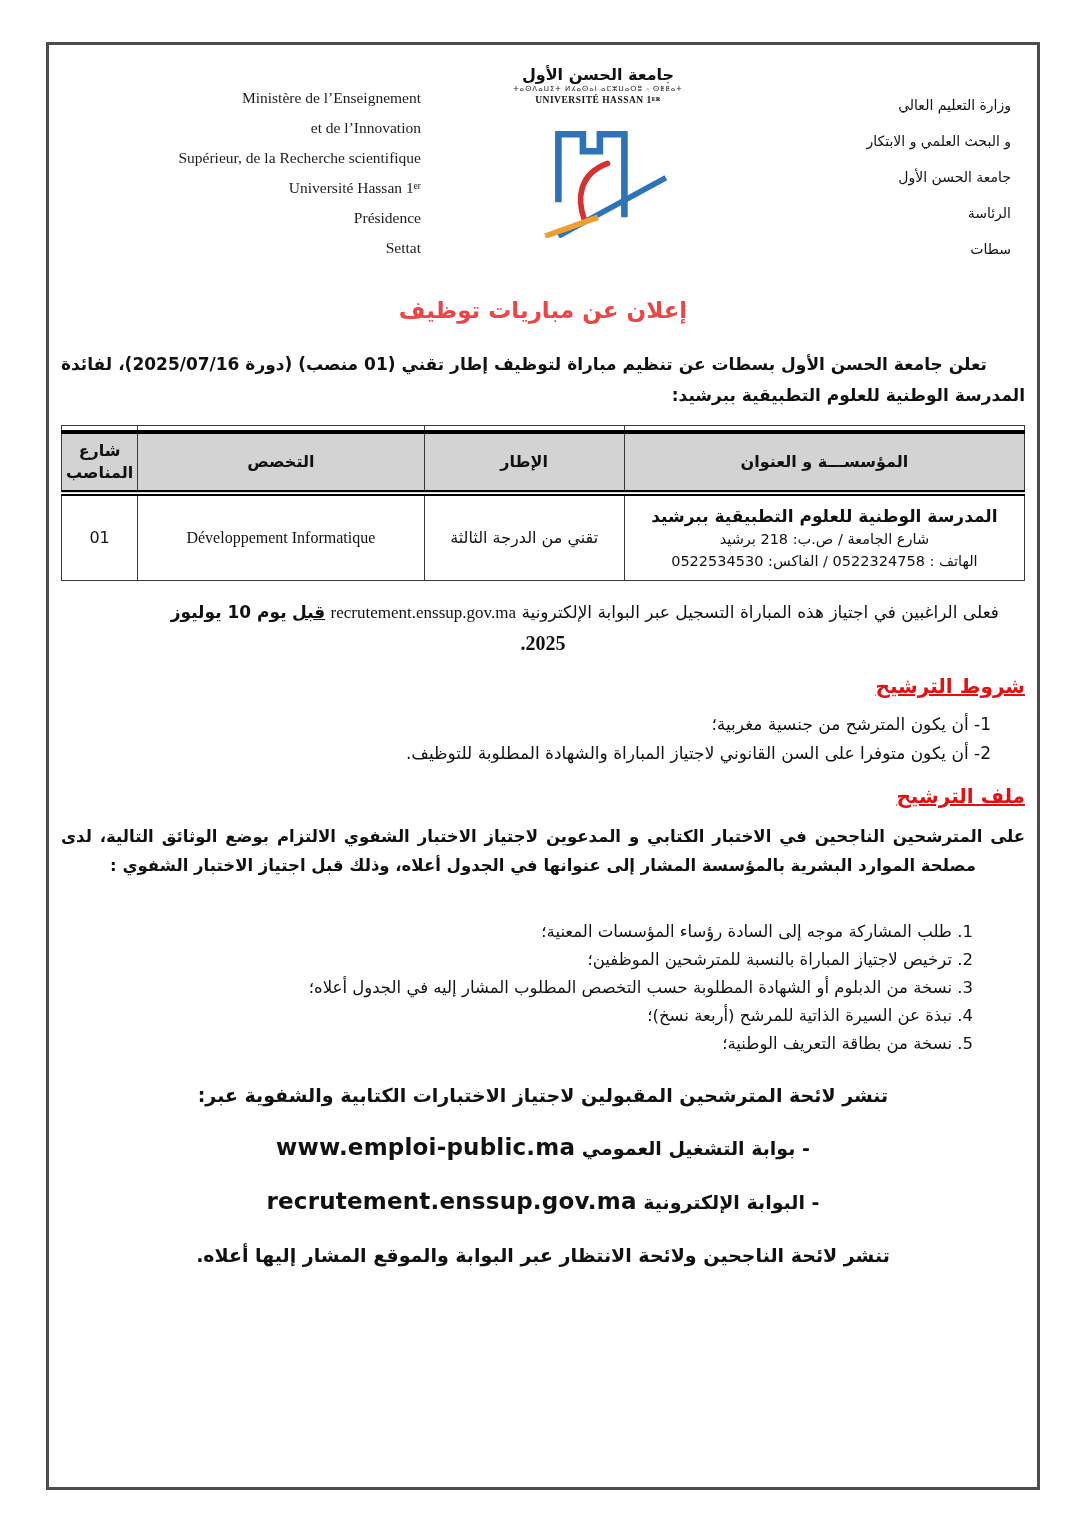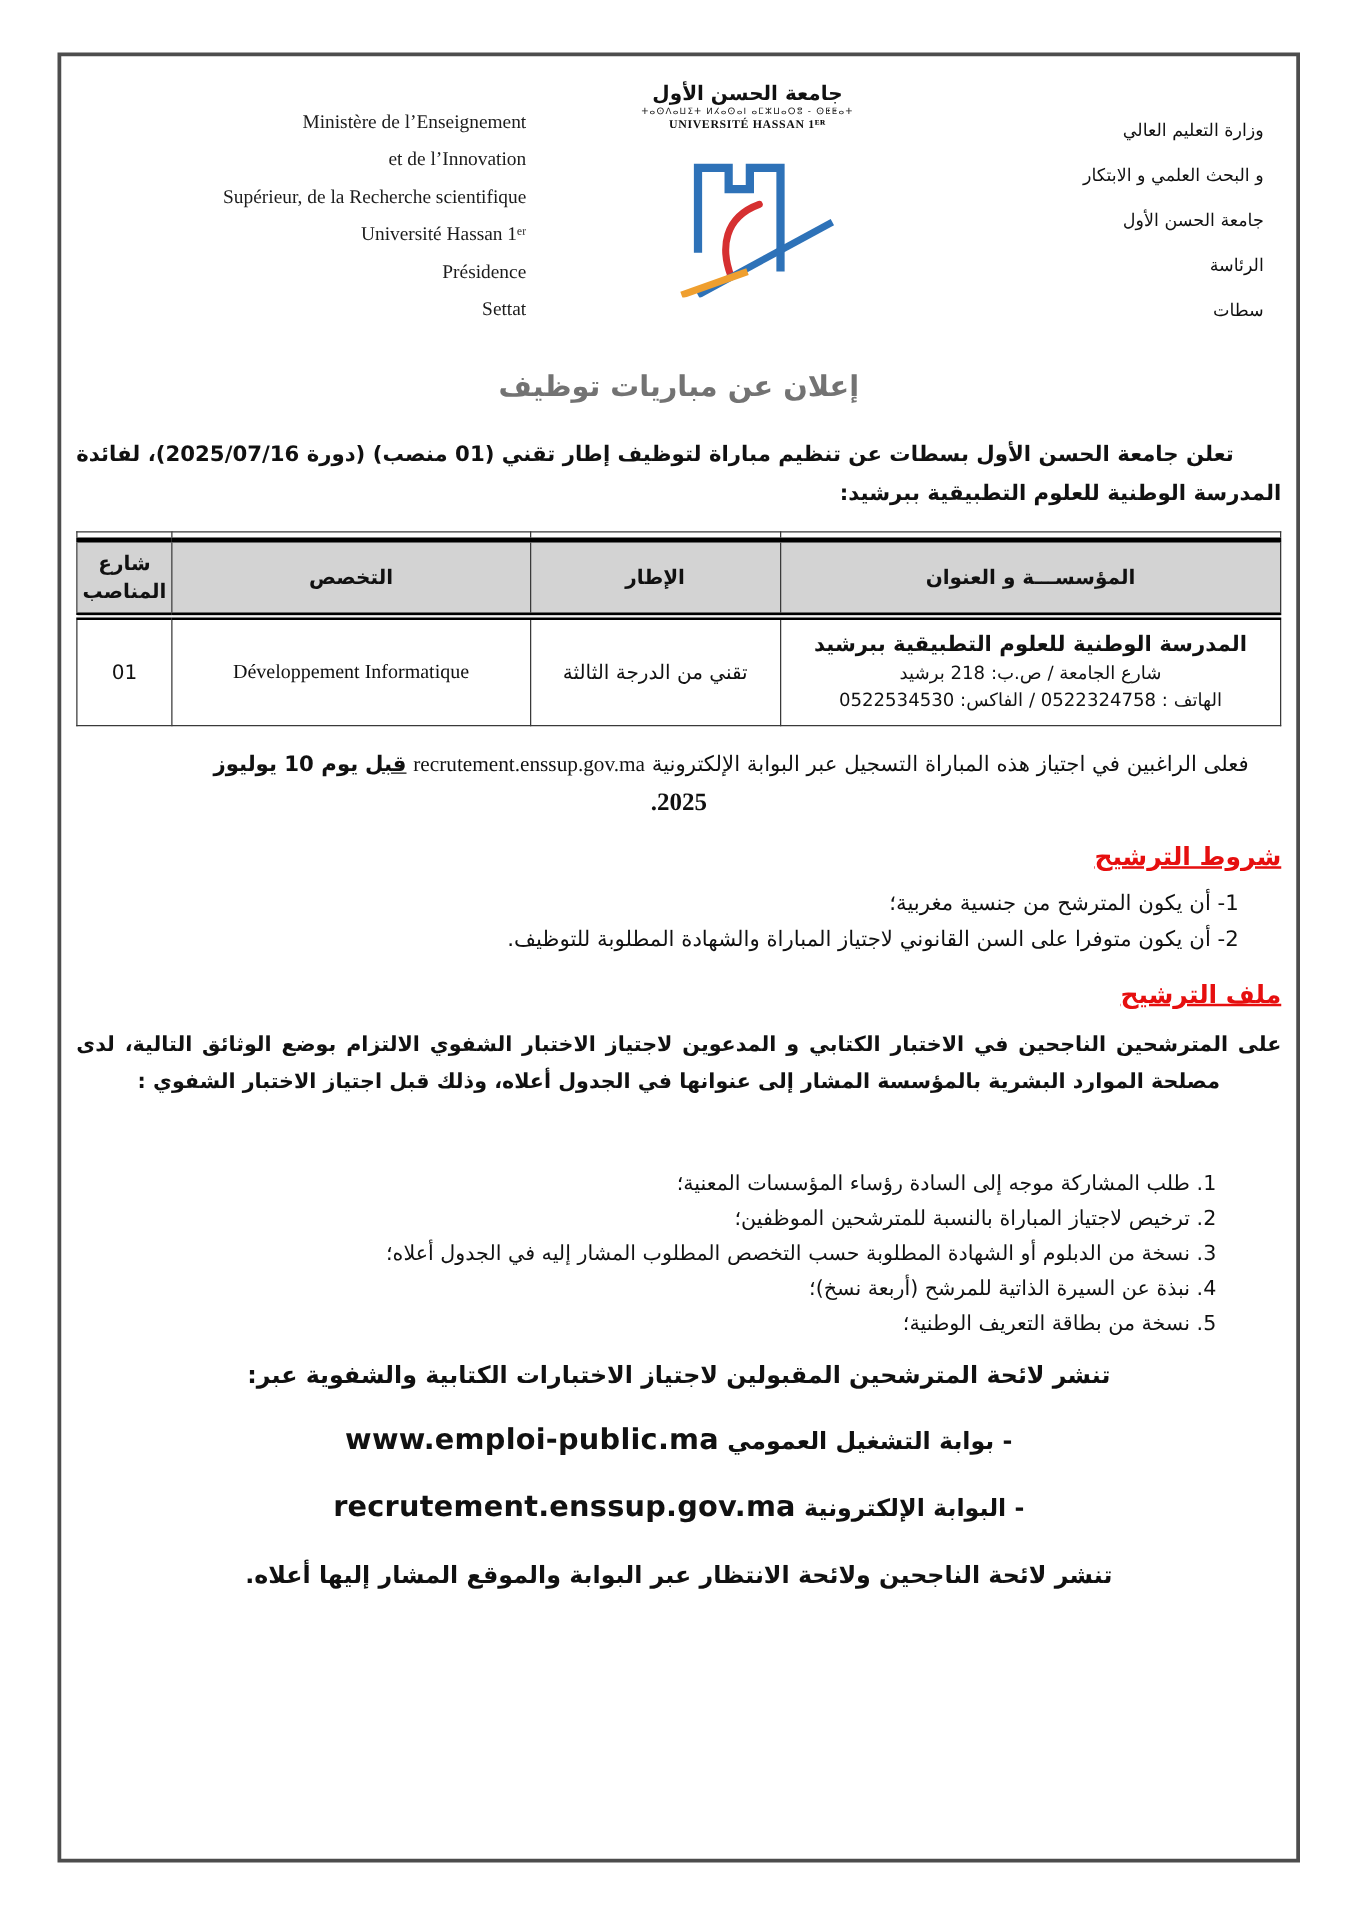--- a/index.html
+++ b/index.html
@@ -31,21 +31,21 @@
   .logo-tif { font-size: 7px; letter-spacing: 1px; line-height: 9px; color: #222; }
   .logo-lat { font-family: "Liberation Serif", serif; font-size: 9.5px; font-weight: bold; letter-spacing: 0.5px; line-height: 12px; }
   .ar-block {
     width: 250px; padding-top: 24px; padding-right: 14px;
     font-size: 14px; line-height: 36px; text-align: right;
     direction: rtl;
   }
   
   .main-title {
     margin-top: 30px; text-align: center;
-    font-size: 23px; font-weight: bold; color: #737373;
+    font-size: 23px; font-weight: bold; color: #ef4444;
     direction: rtl;
   }
   
   .intro {
     margin-top: 26px; direction: rtl; text-align: justify;
     font-size: 17px; font-weight: bold; line-height: 31px;
     text-indent: 38px;
   }
   
   table.jobs {
@@ -84,23 +84,23 @@
     color: #e60f0f; font-size: 20px; font-weight: bold;
     text-decoration: underline;
   }
   
   .cond-list { margin-top: 12px; direction: rtl; font-size: 17px; line-height: 29px; padding-right: 34px; }
   .dossier-intro {
     margin-top: 14px; direction: rtl;
     font-size: 16.5px; font-weight: bold; line-height: 29px;
     text-align: justify; text-align-last: center;
   }
-  .doc-list { margin-top: 54px; direction: rtl; font-size: 16.5px; line-height: 28px; padding-right: 52px; }
-  
-  .pub-intro { margin-top: 16px; direction: rtl; text-align: center; font-size: 19px; font-weight: bold; }
+  .doc-list { margin-top: 38px; direction: rtl; font-size: 16.5px; line-height: 28px; padding-right: 52px; }
+  
+  .pub-intro { margin-top: 26px; direction: rtl; text-align: center; font-size: 19px; font-weight: bold; }
   .portal-line { margin-top: 28px; direction: rtl; text-align: center; font-size: 19px; font-weight: bold; }
   .portal-line .url { font-family: "DejaVu Sans", sans-serif; font-size: 23px; font-weight: bold; letter-spacing: 0.2px; }
   .pub-footer { margin-top: 30px; direction: rtl; text-align: center; font-size: 19px; font-weight: bold; }
 </style>
 </head>
 <body>
 
 <div class="frame">
 
   <div class="header-row">

